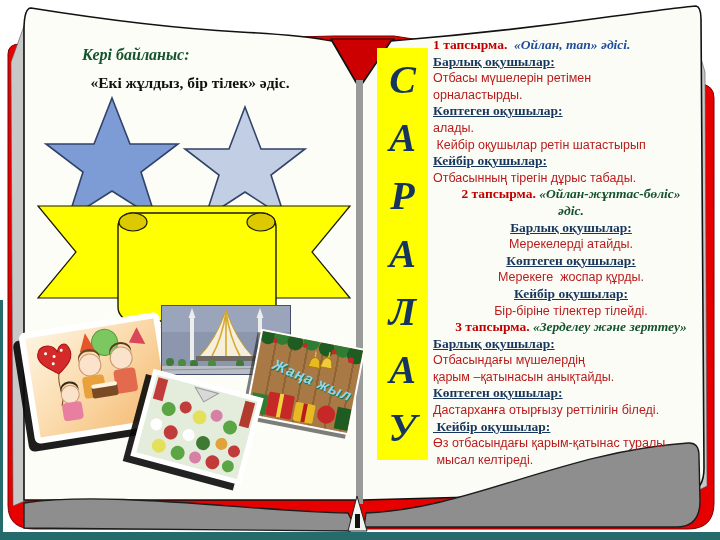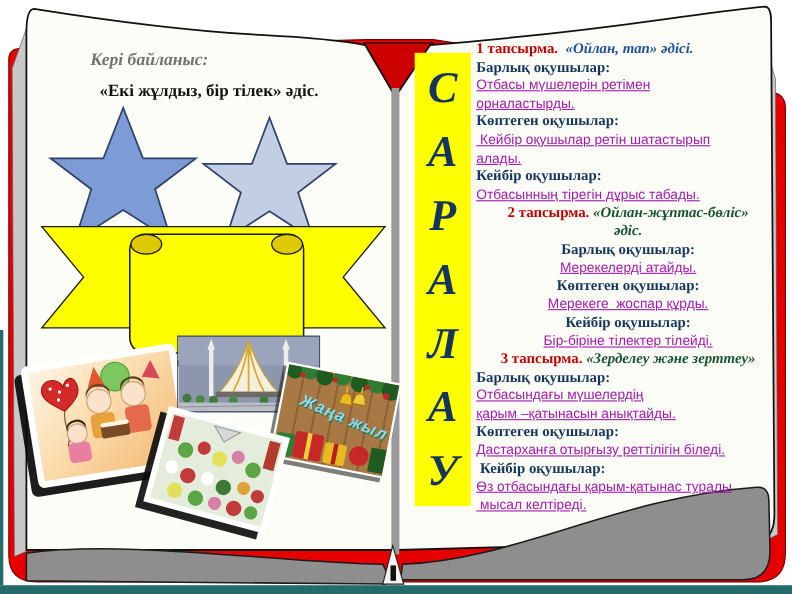--- a/index.html
+++ b/index.html
@@ -4,42 +4,42 @@
 <style>
   html,body{margin:0;padding:0;}
   body{width:720px;height:540px;overflow:hidden;background:#fff;
        font-family:"Liberation Sans",sans-serif;}
   .slide{position:relative;width:720px;height:540px;background:#ffffff;}
   .abs{position:absolute;}
   svg{display:block;}
 
   
   .feedback-title{left:82px;top:46px;width:220px;
-    font:bold italic 16px "Liberation Serif",serif;color:#737373;}
+    font:bold italic 16px "Liberation Serif",serif;color:#14532d;}
   .method-line{left:38px;top:74px;width:304px;text-align:center;
     font:bold 15.5px "Liberation Serif",serif;color:#111;}
   .banner-text{left:112px;top:226px;width:168px;text-align:center;
     font:bold 13.5px "Liberation Serif",serif;color:#111;line-height:19px;}
 
   
   .spine-col{left:377px;top:48px;width:51px;height:412px;background:#FFFF00;
     display:flex;flex-direction:column;justify-content:space-between;
     align-items:center;padding:6px 0;box-sizing:border-box;z-index:5;}
   .spine-letter{font:bold italic 40px "Liberation Serif",serif;color:#15355E;
     line-height:52px;}
 
   
   .right-text{left:433px;top:36px;width:276px;z-index:6;}
   .tline{white-space:pre;line-height:16.6px;height:16.6px;}
   .tline.center{text-align:center;}
   .run.task{font:bold 13.5px "Liberation Serif",serif;color:#C00000;}
   .run.task-italic{font:bold italic 13.5px "Liberation Serif",serif;color:#14532d;}
   .run.method-blue{font:bold italic 13.5px "Liberation Serif",serif;color:#1F4E9C;}
-  .run.heading{font:bold 13.5px "Liberation Serif",serif;color:#17365D;}
-  .run.body{font:12.5px "Liberation Sans",sans-serif;color:#a21caf;text-decoration:underline;}
+  .run.heading{font:bold 13.5px "Liberation Serif",serif;color:#17365D;text-decoration:underline;}
+  .run.body{font:12.5px "Liberation Sans",sans-serif;color:#b91c1c;}
 
   
   .card{box-sizing:border-box;}
   .card-birthday{left:26px;top:322px;width:142px;height:112px;background:#fff;
     padding:6px;transform:rotate(-9deg);box-shadow:-7px 7px 0 rgba(10,10,10,.92);
     border-radius:6px;z-index:4;}
   .card-mosque{left:162px;top:306px;width:128px;height:68px;
     box-shadow:0 0 0 1px #44506b;z-index:4;}
   .card-newyear{left:252px;top:338px;width:106px;height:88px;background:#fff;
     padding:2px;transform:rotate(11deg);box-shadow:-3px 4px 0 rgba(20,20,20,.55);z-index:4;}
@@ -232,22 +232,22 @@
       <div class="spine-letter">А</div>
       <div class="spine-letter">У</div>
     </div>
 
   <div class="abs right-text">
       <div class="tline"><span class="run task">1 тапсырма.  </span><span class="run method-blue">«Ойлан, тап» әдісі.</span></div>
       <div class="tline"><span class="run heading">Барлық оқушылар:</span></div>
       <div class="tline"><span class="run body">Отбасы мүшелерін ретімен</span></div>
       <div class="tline"><span class="run body">орналастырды.</span></div>
       <div class="tline"><span class="run heading">Көптеген оқушылар:</span></div>
+      <div class="tline"><span class="run body">алады.</span></div>
       <div class="tline"><span class="run body"> Кейбір оқушылар ретін шатастырып</span></div>
-      <div class="tline"><span class="run body">алады.</span></div>
       <div class="tline"><span class="run heading">Кейбір оқушылар:</span></div>
       <div class="tline"><span class="run body">Отбасынның тірегін дұрыс табады.</span></div>
       <div class="tline center"><span class="run task">2 тапсырма. </span><span class="run task-italic">«Ойлан-жұптас-бөліс»</span></div>
       <div class="tline center"><span class="run task-italic">әдіс.</span></div>
       <div class="tline center"><span class="run heading">Барлық оқушылар:</span></div>
       <div class="tline center"><span class="run body">Мерекелерді атайды.</span></div>
       <div class="tline center"><span class="run heading">Көптеген оқушылар:</span></div>
       <div class="tline center"><span class="run body">Мерекеге  жоспар құрды.</span></div>
       <div class="tline center"><span class="run heading">Кейбір оқушылар:</span></div>
       <div class="tline center"><span class="run body">Бір-біріне тілектер тілейді.</span></div>

